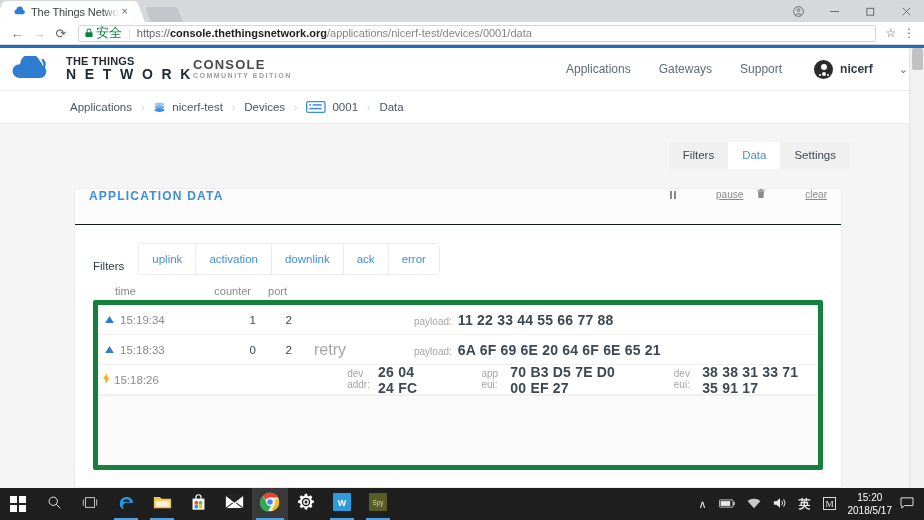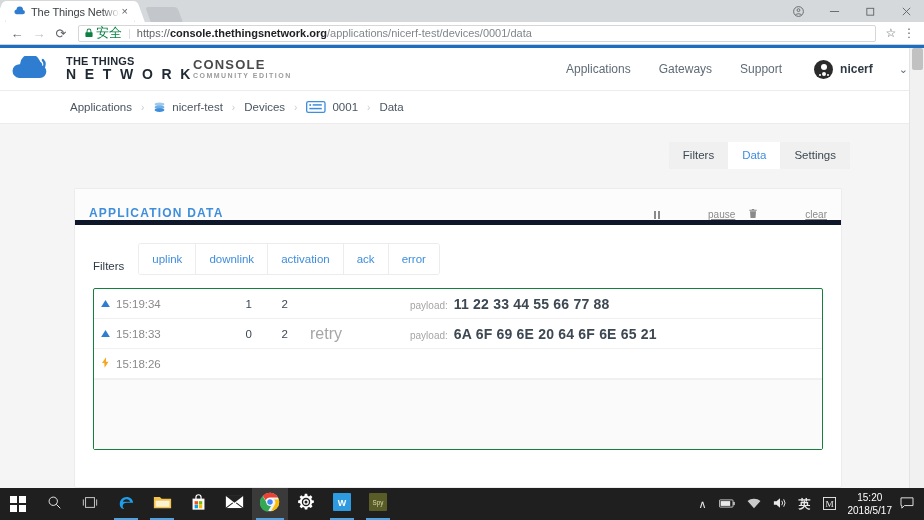--- a/index.html
+++ b/index.html
@@ -113,27 +113,27 @@
   .seg-item {
     font-size: 11.5px; color:#3d4852; padding: 7px 14px 8px; background:#f0f0f0;
   }
   .seg-item.active { background:#fff; color:#3f8edc; }
 
   .card {
     position: absolute; left: 74px; top: 64px; width: 768px; background:#fff;
     border: 1px solid #ececec; border-radius: 2px; min-height: 300px;
   }
   .card-head {
-    height: 36px; display:flex; align-items:flex-end; padding: 0 14px;
-    border-bottom: 5px solid #0f172a; background:#fcfcfc;
+    height: 36px; display:flex; align-items:flex-start; padding: 0 14px;
+    border-bottom: 1px solid #0f172a; background:#fcfcfc;
   }
   .card-title { font-size: 12px; font-weight: bold; color:#3f8edc; letter-spacing: 1.2px; }
   .card-actions { margin-left: auto; display:flex; align-items:center; }
   .card-action { display:flex; align-items:center; font-size: 10px; color:#8a8a8a; margin-left: 14px; }
-  .card-action .lbl { text-decoration: underline; margin-left: 12px; padding-left: 36px; }
+  .card-action .lbl { text-decoration: underline; margin-left: 4px; padding-left: 36px; }
   .pause-ic { display:inline-block; width:6px; height:8px; position:relative; }
   .pause-ic::before, .pause-ic::after {
     content:""; position:absolute; top:0; width:2px; height:8px; background:#8a8a8a;
   }
   .pause-ic::before { left:0; } .pause-ic::after { right:0; }
 
   .filters-row { display:flex; align-items:center; padding: 18px 0 0 18px; }
   .filters-label { font-size: 11.5px; color:#2f3a45; margin-right: 14px; padding-top: 14px; }
   .filter-group { display:flex; border:1px solid #ececec; border-radius: 3px; overflow:hidden; }
   .filter-btn {
@@ -141,21 +141,21 @@
     border-right: 1px solid #ececec;
   }
   .filter-btn:last-child { border-right: none; }
 
   .table-wrap { padding: 10px 0 0 18px; }
   .thead { display:flex; font-size: 11px; color:#8a8a8a; padding-left: 22px; }
   .th-time { width: 74px; }
   .th-counter { width: 62px; text-align: right; }
   .th-port { width: 48px; text-align: right; padding-right: 12px; }
   .rows {
-    border: 1px solid #15803d; border-radius: 2px; margin-top: 3px; width: 730px;
+    border: 5px solid #15803d; border-radius: 2px; margin-top: 3px; width: 730px;
     background:#fff;
   }
   .row {
     display:flex; align-items:center; height: 30px; border-bottom: 1px solid #f0f0f0;
     font-size: 11.5px; color:#4a5561;
   }
   .row:last-child { border-bottom: none; }
   .row-ic { width: 22px; text-align:center; font-size: 9px; }
   .ic-uplink { color:#2f7dd1; }
   .ic-activation { color:#f5a623; font-size: 11px; }
@@ -343,28 +343,33 @@
               </span>
               <span class="lbl">clear</span>
             </span>
           </span>
         </div>
 
         <div class="filters-row">
           <span class="filters-label">Filters</span>
           <span class="filter-group">
             <span class="filter-btn">uplink</span>
+            <span class="filter-btn">activation</span>
             <span class="filter-btn">downlink</span>
-            <span class="filter-btn">activation</span>
             <span class="filter-btn">ack</span>
             <span class="filter-btn">error</span>
           </span>
         </div>
 
         <div class="table-wrap">
+          <div class="thead">
+            <span class="th-time">time</span>
+            <span class="th-counter">counter</span>
+            <span class="th-port">port</span>
+          </div>
           <div class="rows">
 
             <div class="row">
               <span class="row-ic ic-uplink">
                 <svg width="9" height="7" viewBox="0 0 10 8">
                     <path fill="#2f7dd1" d="M5 0l5 8H0z"></path>
                   </svg>
               </span>
               <span class="c-time">15:19:34</span>
               <span class="c-counter">1</span>
@@ -399,20 +404,34 @@
             <div class="row">
               <span class="row-ic ic-activation">
                 <svg width="7" height="11" viewBox="0 0 8 12">
                     <path fill="#f5a623" d="M4.6 0L0 6.6h2.6L3 12l4.4-6.8H4.6L4.6 0z"></path>
                   </svg>
               </span>
               <span class="c-time">15:18:26</span>
               <span class="c-counter"></span>
               <span class="c-port"></span>
               <span class="c-retry"></span>
+              <span class="c-fields">
+                <span class="fld">
+                  <span class="fld-k">dev addr:</span>
+                  <span class="fld-v">26 04 24 FC</span>
+                </span>
+                <span class="fld">
+                  <span class="fld-k">app eui:</span>
+                  <span class="fld-v">70 B3 D5 7E D0 00 EF 27</span>
+                </span>
+                <span class="fld">
+                  <span class="fld-k">dev eui:</span>
+                  <span class="fld-v">38 38 31 33 71 35 91 17</span>
+                </span>
+              </span>
             </div>
 
             <div class="rows-footer"></div>
           </div>
         </div>
       </div>
     </div>
 
     <div class="scrollbar">
       <div class="scroll-thumb"></div>

